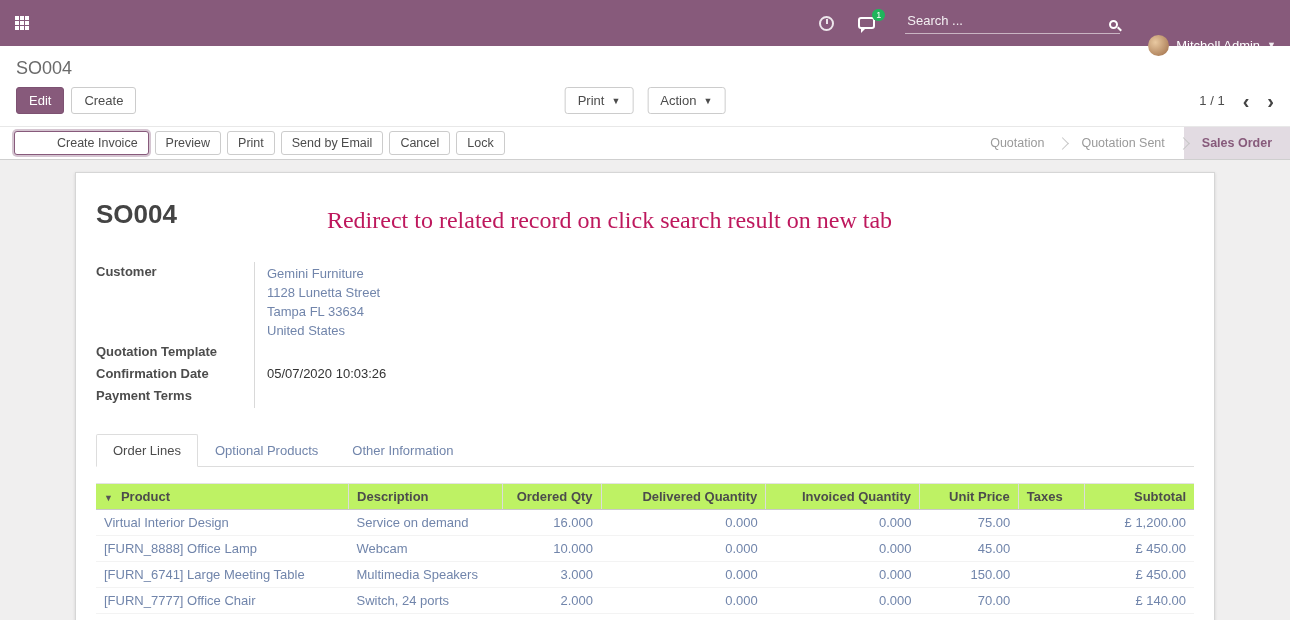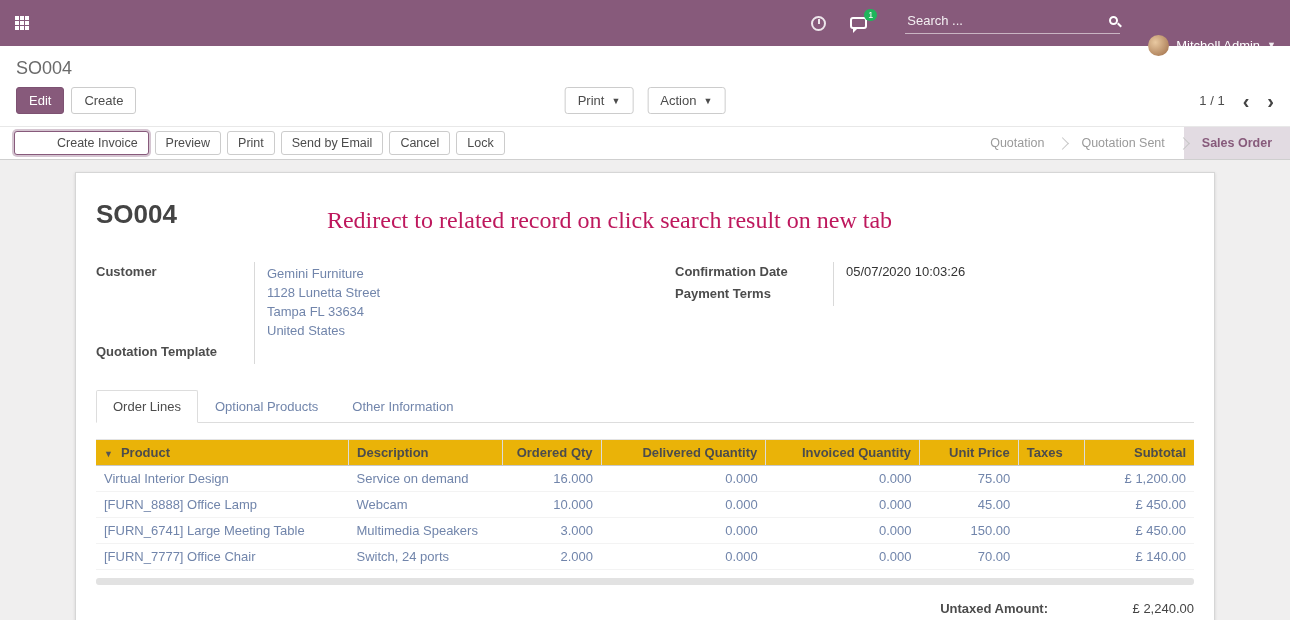--- a/index.html
+++ b/index.html
@@ -19,21 +19,21 @@
   .apps-icon{width:16px;height:16px;position:relative;cursor:pointer;}
   .apps-icon::before{content:"";position:absolute;top:1px;left:1px;width:4px;height:4px;background:#fff;
     box-shadow:5px 0 0 #fff,10px 0 0 #fff,0 5px 0 #fff,5px 5px 0 #fff,10px 5px 0 #fff,0 10px 0 #fff,5px 10px 0 #fff,10px 10px 0 #fff;}
   .topbar-right{margin-left:auto;display:flex;align-items:center;}
   .clock-icon{width:15px;height:15px;border:2px solid rgba(255,255,255,.85);border-radius:50%;position:relative;margin-right:24px;cursor:pointer;}
   .clock-icon::after{content:"";position:absolute;left:4.5px;top:1.5px;width:2px;height:5px;background:rgba(255,255,255,.85);}
   .chat-wrap{position:relative;margin-right:30px;cursor:pointer;}
   .chat-icon{width:17px;height:12px;border:2px solid #fff;border-radius:3px;position:relative;}
   .chat-icon::after{content:"";position:absolute;left:1px;bottom:-6px;border:3px solid transparent;border-top-color:#fff;border-left-color:#fff;}
   .chat-badge{position:absolute;top:-8px;right:-10px;background:#1fb55b;color:#fff;font-size:9px;line-height:12px;min-width:13px;text-align:center;border-radius:7px;padding:0 2px;}
-  .search-box{display:flex;align-items:center;width:215px;border-bottom:1px solid rgba(255,255,255,.55);padding-bottom:4px;margin-right:28px;margin-left:8px;}
+  .search-box{display:flex;align-items:flex-end;width:215px;border-bottom:1px solid rgba(255,255,255,.55);padding-bottom:4px;margin-right:28px;}
   .search-input{flex:1;background:transparent;border:none;outline:none;color:#fff;font-size:13px;font-family:inherit;}
   .search-input::placeholder{color:rgba(255,255,255,.9);}
   .mag-icon{width:9px;height:9px;border:2px solid #fff;border-radius:50%;position:relative;margin-left:6px;margin-right:2px;cursor:pointer;}
   .mag-icon::after{content:"";position:absolute;left:6px;top:6px;width:2px;height:5px;background:#fff;transform:rotate(-45deg);transform-origin:top left;}
   .user-menu{display:flex;align-items:center;gap:7px;color:#fff;cursor:pointer;margin-top:44px;}
   .avatar{width:21px;height:21px;border-radius:50%;background:radial-gradient(circle at 35% 35%,#e9c9a1,#9c6b45);}
   .user-caret{font-size:9px;opacity:.9;}
   
   .breadcrumb-bar{background:#fff;padding:12px 16px 2px;}
   .breadcrumb-title{font-size:18px;color:#6a6a6a;}
@@ -53,33 +53,33 @@
   .steps{margin-left:auto;display:flex;align-items:center;}
   .step{padding:0 18px;display:flex;align-items:center;height:100%;font-size:12.5px;color:#9a9a9a;cursor:pointer;}
   .step.active{background:#e2dbe2;color:var(--brand);font-weight:bold;}
   .step-chevron{width:9px;height:9px;border-top:1px solid #c6c6c6;border-right:1px solid #c6c6c6;transform:rotate(45deg);margin:0 -4px;}
   
   .content{padding-top:12px;}
   .sheet{width:1140px;margin:0 auto;background:#fff;border:1px solid #d6d6d6;box-shadow:0 1px 3px rgba(0,0,0,.12);padding:26px 20px 24px;min-height:470px;}
   .sheet-header{display:flex;align-items:flex-start;}
   .sheet-title{font-size:26px;font-weight:bold;margin:0;color:#444;}
   .annotation{flex:1;text-align:left;font-family:"Liberation Serif",serif;font-size:24px;color:#be185d;padding-top:8px;padding-left:150px;}
-  .field-groups{display:grid;grid-template-columns:1fr 1fr;column-gap:60px;margin-top:28px;}
+  .field-groups{display:grid;grid-template-columns:1fr;column-gap:60px;margin-top:28px;}
   .fg-row{display:flex;}
   .fg-label{width:158px;font-weight:bold;padding:2px 0;flex-shrink:0;}
   .fg-value{flex:1;border-left:1px solid #d9d9d9;padding:2px 0 2px 12px;color:var(--muted);min-height:22px;}
   .addr-line{line-height:19px;}
   .conf-value{color:#333;}
   
   .tabs{display:flex;border-bottom:1px solid #ddd;margin-top:26px;}
   .tab{padding:8px 16px;cursor:pointer;color:var(--muted);border:1px solid transparent;margin-bottom:-1px;text-align:center;}
   .tab.active{background:#fff;border-color:#ddd #ddd #fff;color:var(--text);border-top-left-radius:2px;border-top-right-radius:2px;}
   
   .order-table{width:100%;border-collapse:collapse;margin-top:16px;font-size:13px;}
-  .order-table th{background:#eab308;font-weight:bold;text-align:left;padding:5px 8px;border-bottom:1px solid #c8c8c8;border-top:1px solid #e3e3e3;color:var(--text);cursor:pointer;}
+  .order-table th{background:#bef264;font-weight:bold;text-align:left;padding:5px 8px;border-bottom:1px solid #c8c8c8;border-top:1px solid #e3e3e3;color:var(--text);cursor:pointer;}
   .order-table th + th{border-left:1px solid #dcdcdc;}
   .order-table th.num{text-align:right;}
   .order-table td{padding:5px 8px;border-bottom:1px solid #f3f3f3;color:var(--muted);}
   .order-table td.num{text-align:right;}
   .col-caret{color:#555;font-size:9px;margin-right:8px;cursor:pointer;display:inline-block;}
   .hscrollbar{height:7px;background:#e2e2e2;margin-top:8px;border-radius:3px;cursor:pointer;}
   
   .totals{display:flex;justify-content:flex-end;align-items:center;gap:36px;margin-top:16px;}
   .totals-label{font-weight:bold;}
   .totals-value{min-width:110px;text-align:right;color:#444;}

